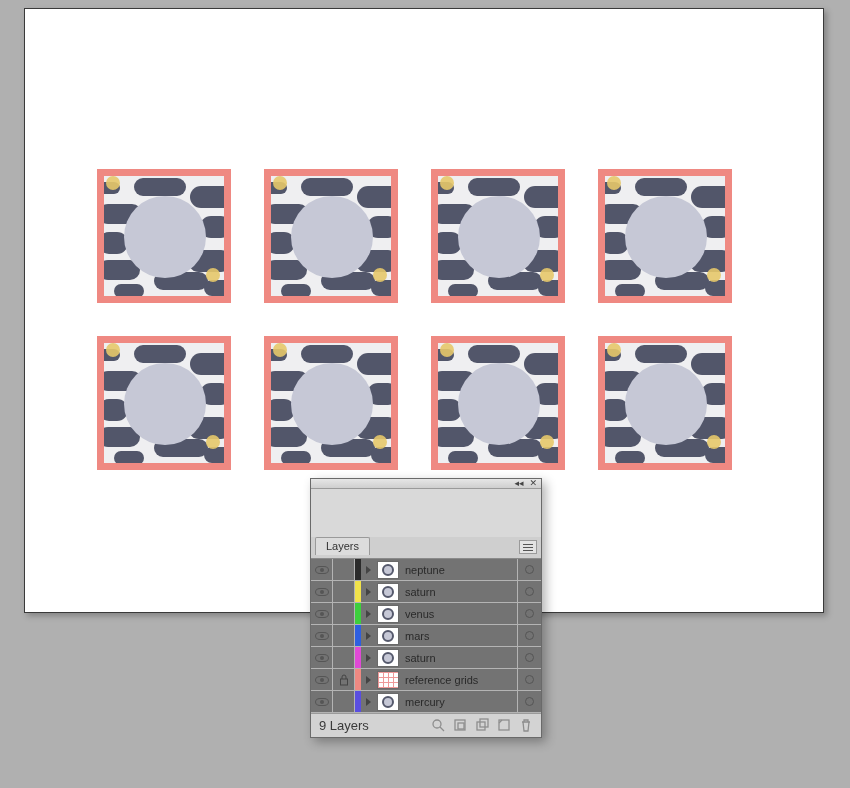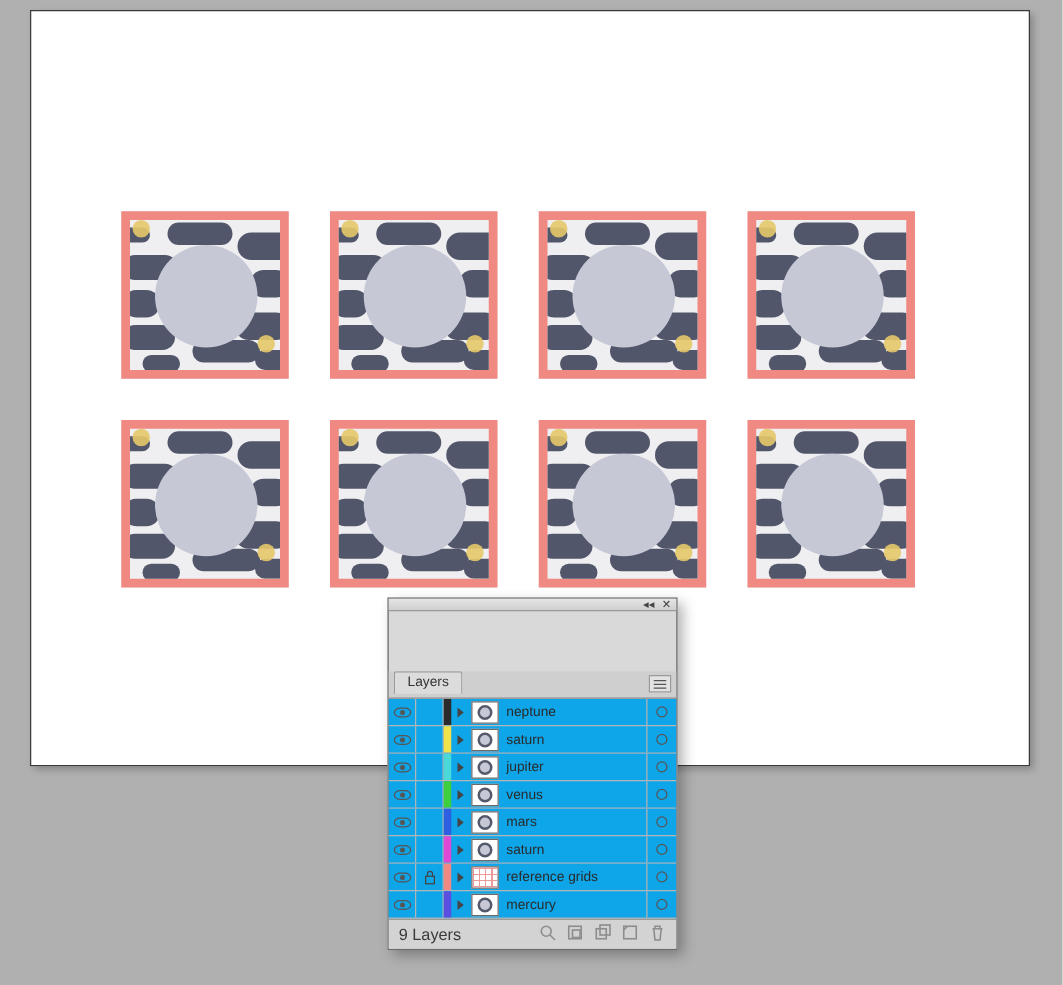--- a/index.html
+++ b/index.html
@@ -147,21 +147,21 @@
     cursor: pointer;
     background: #e3e3e3;
   }
   .panel-menu div { height: 1px; background: #555; }
 
   .layer-row {
     display: flex;
     align-items: center;
     height: 22px;
     border-bottom: 1px solid #b4b4b4;
-    background: #0ea5e9;
+    background: #737373;
   }
   .layer-row > * { flex-shrink: 0; }
 
   .vis-cell, .lock-cell {
     width: 22px;
     height: 100%;
     border-right: 1px solid #b4b4b4;
     display: flex;
     align-items: center;
     justify-content: center;
@@ -467,37 +467,20 @@
         <div class="name-cell">saturn</div>
         <div class="target-cell">
           <div class="target-ring"></div>
         </div>
       </div>
       <div class="layer-row">
         <div class="vis-cell">
           <div class="vis-eye"></div>
         </div>
         <div class="lock-cell"></div>
-        <div class="color-cell" style="background: rgb(74, 217, 217);"></div>
-        <div class="disclose-cell">
-          <div class="disclose-tri"></div>
-        </div>
-        <div class="thumb-cell">
-          <div class="thumb-planet"></div>
-        </div>
-        <div class="name-cell">jupiter</div>
-        <div class="target-cell">
-          <div class="target-ring"></div>
-        </div>
-      </div>
-      <div class="layer-row">
-        <div class="vis-cell">
-          <div class="vis-eye"></div>
-        </div>
-        <div class="lock-cell"></div>
         <div class="color-cell" style="background: rgb(61, 207, 61);"></div>
         <div class="disclose-cell">
           <div class="disclose-tri"></div>
         </div>
         <div class="thumb-cell">
           <div class="thumb-planet"></div>
         </div>
         <div class="name-cell">venus</div>
         <div class="target-cell">
           <div class="target-ring"></div>

